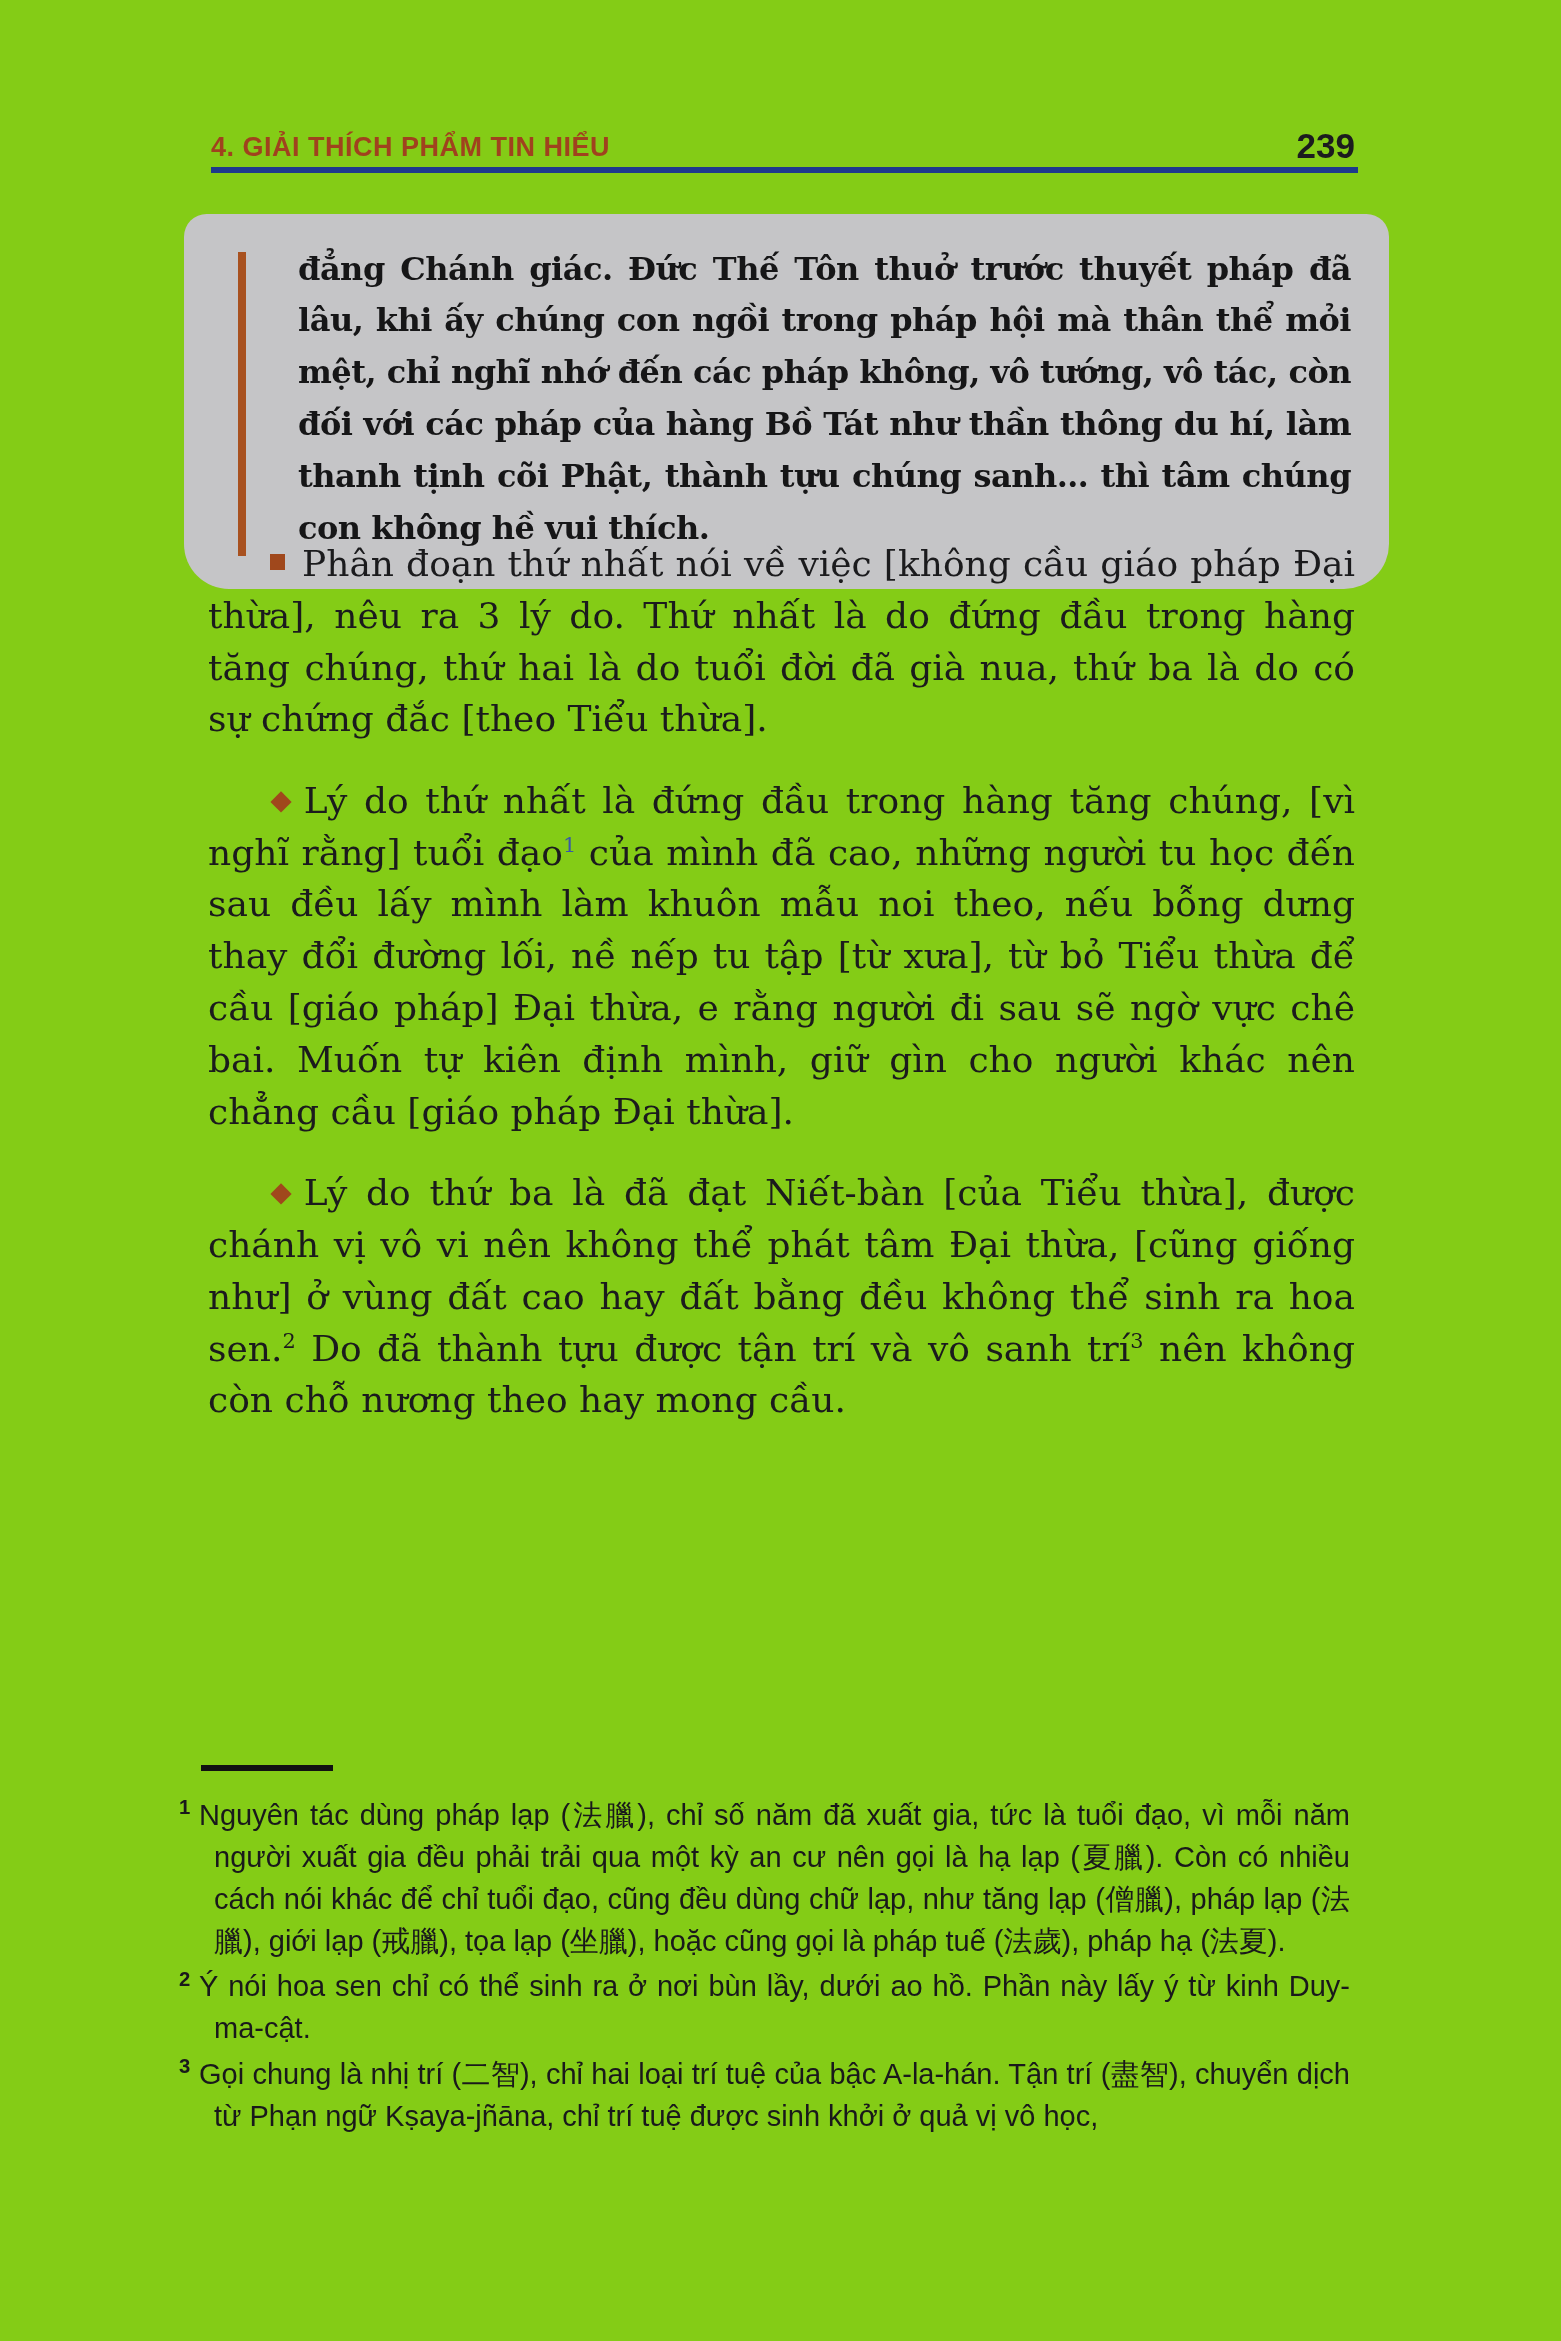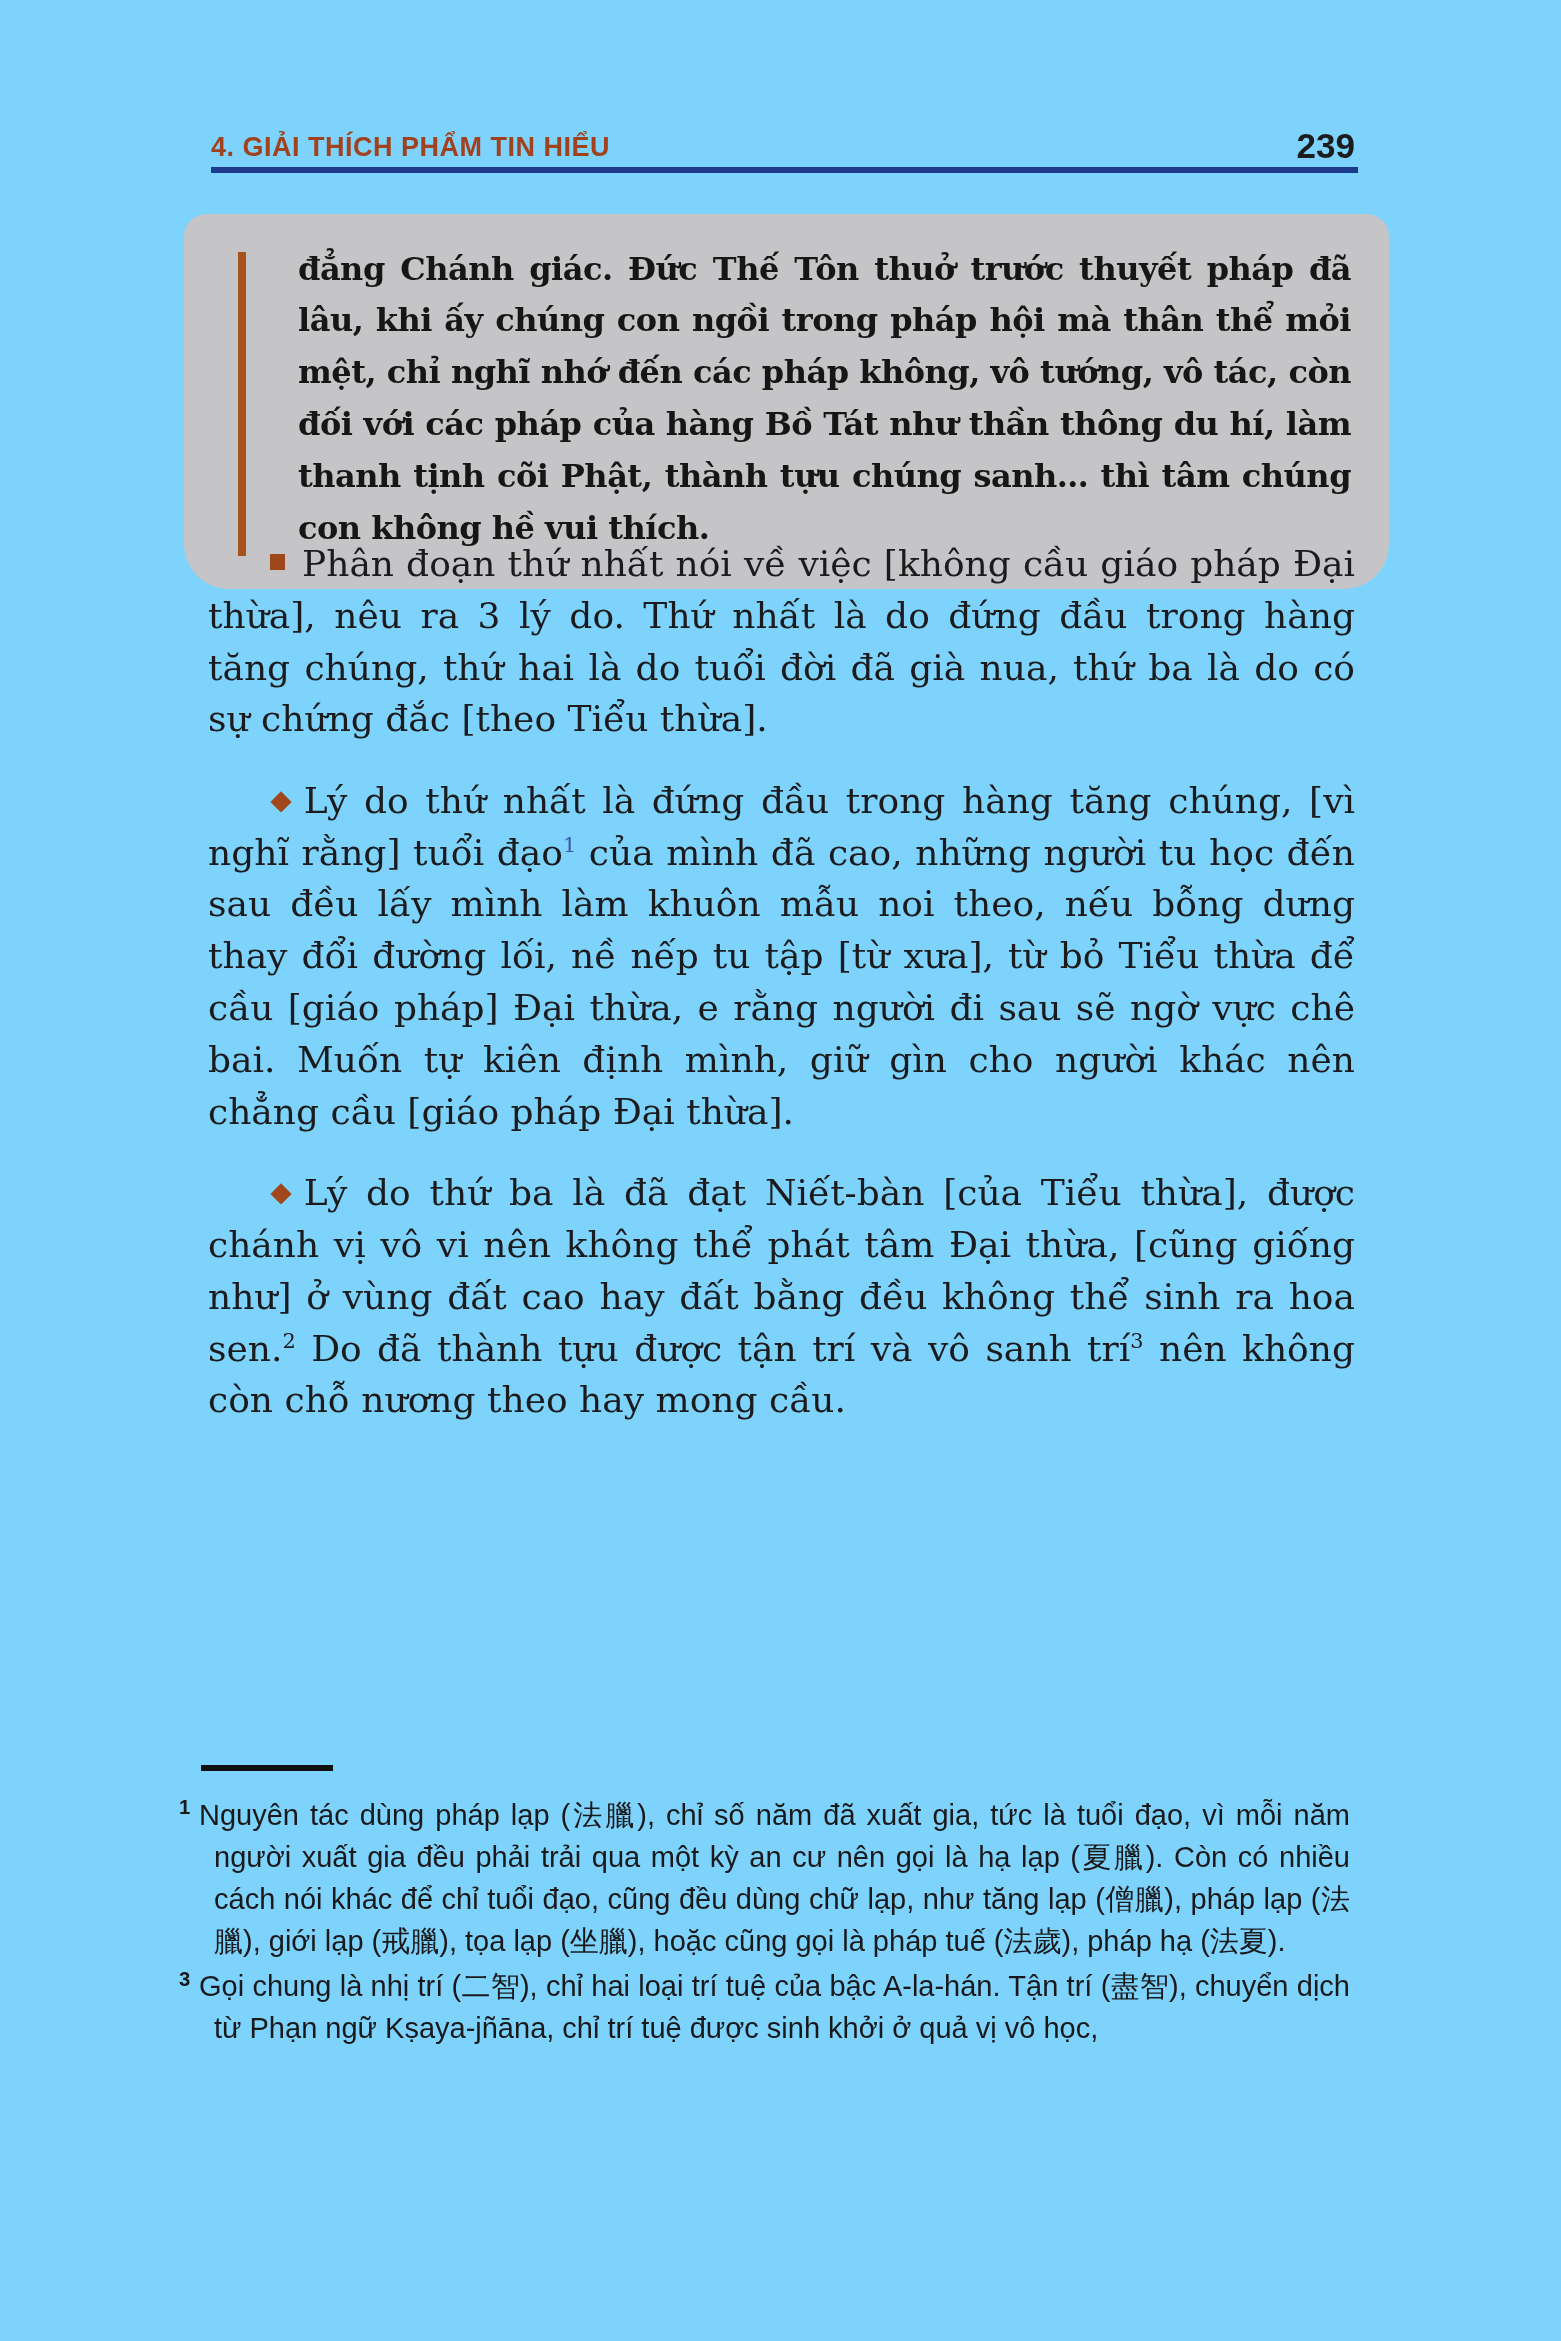--- a/index.html
+++ b/index.html
@@ -1,21 +1,21 @@
 <!DOCTYPE html>
 <html style="font-size:14px"><head>
 <meta charset="utf-8">
 <style>
   * { margin: 0; padding: 0; box-sizing: border-box; }
   html, body { background: #ffffff; }
   .page {
     position: relative;
     width: 1561px;
     height: 2342px;
-    background: #7dd3fc;
+    background: #84cc16;
     font-family: "DejaVu Serif", serif;
     color: #1b1b1d;
     overflow: hidden;
   }
   
   .header-row {
     position: absolute;
     left: 211px;
     right: 206px;
     top: 128px;
@@ -164,17 +164,18 @@
 
     <p class="para"><span class="bullet diamond"></span><span>Lý do thứ nhất là đứng đầu trong hàng tăng chúng, [vì nghĩ rằng] tuổi đạo</span><sup class="note-ref blue">1</sup><span> của mình đã cao, những người tu học đến sau đều lấy mình làm khuôn mẫu noi theo, nếu bỗng dưng thay đổi đường lối, nề nếp tu tập [từ xưa], từ bỏ Tiểu thừa để cầu [giáo pháp] Đại thừa, e rằng người đi sau sẽ ngờ vực chê bai. Muốn tự kiên định mình, giữ gìn cho người khác nên chẳng cầu [giáo pháp Đại thừa].</span></p>
 
 
     <p class="para"><span class="bullet diamond"></span><span>Lý do thứ ba là đã đạt Niết-bàn [của Tiểu thừa], được chánh vị vô vi nên không thể phát tâm Đại thừa, [cũng giống như] ở vùng đất cao hay đất bằng đều không thể sinh ra hoa sen.</span><sup class="note-ref black">2</sup><span> Do đã thành tựu được tận trí và vô sanh trí</span><sup class="note-ref black">3</sup><span> nên không còn chỗ nương theo hay mong cầu.</span></p>
   </main>
 
   <footer class="footnotes">
     <div class="fn-rule"></div>
     <p class="footnote"><sup class="fn-marker">1</sup><span>Nguyên tác dùng pháp lạp (法臘), chỉ số năm đã xuất gia, tức là tuổi đạo, vì mỗi năm người xuất gia đều phải trải qua một kỳ an cư nên gọi là hạ lạp (夏臘). Còn có nhiều cách nói khác để chỉ tuổi đạo, cũng đều dùng chữ lạp, như tăng lạp (僧臘), pháp lạp (法臘), giới lạp (戒臘), tọa lạp (坐臘), hoặc cũng gọi là pháp tuế (法歲), pháp hạ (法夏).</span></p>
+    <p class="footnote"><sup class="fn-marker">2</sup><span>Ý nói hoa sen chỉ có thể sinh ra ở nơi bùn lầy, dưới ao hồ. Phần này lấy ý từ kinh Duy-ma-cật.</span></p>
     <p class="footnote"><sup class="fn-marker">3</sup><span>Gọi chung là nhị trí (二智), chỉ hai loại trí tuệ của bậc A-la-hán. Tận trí (盡智), chuyển dịch từ Phạn ngữ Kṣaya-jñāna, chỉ trí tuệ được sinh khởi ở quả vị vô học,</span></p>
   </footer>
 
 </div>
 
 
 </body></html>

